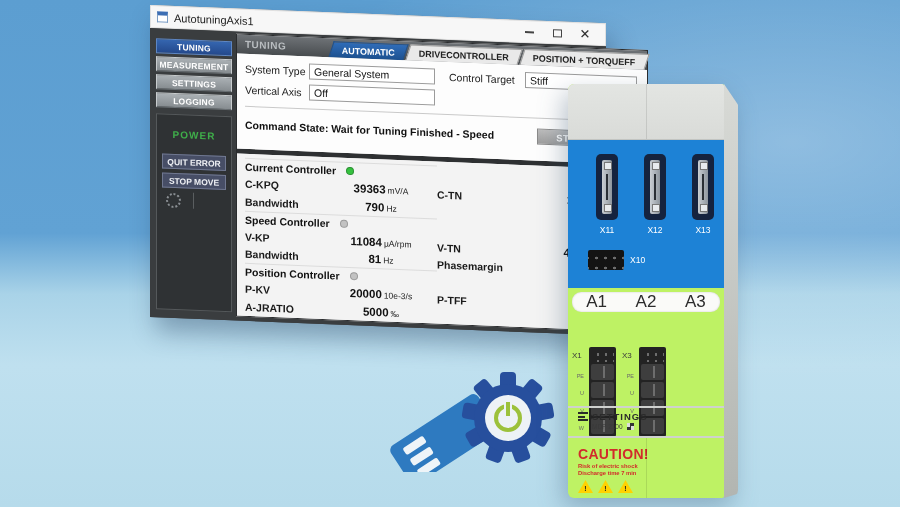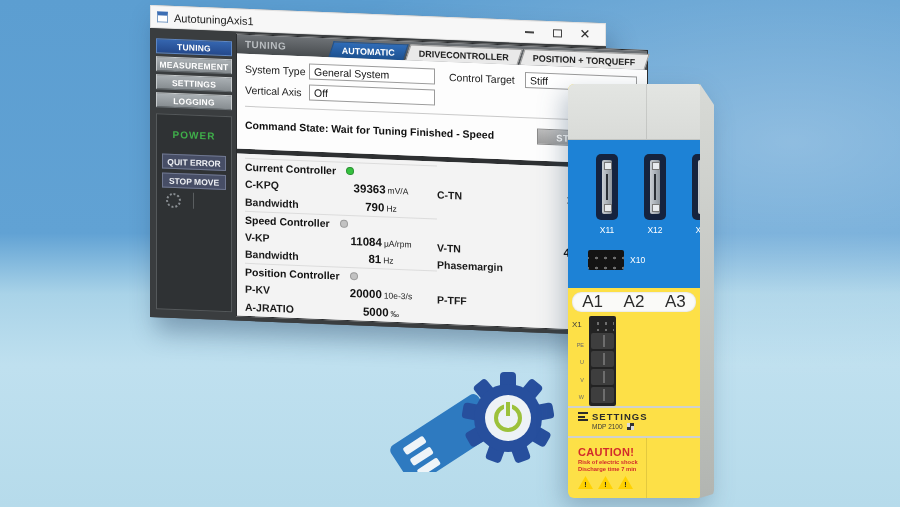--- a/index.html
+++ b/index.html
@@ -79,59 +79,59 @@
   .r-val .unit { font-size:8.5px; font-weight:normal; color:#222; margin-left:2px; }
   .cell-pad { padding-top:6px; }
   .empty { }
 
   
   .illustration { position:absolute; left:386px; top:370px; z-index:1; }
 
   
   .device { position:absolute; left:568px; top:84px; width:170px; height:414px; z-index:3;
     filter:drop-shadow(-5px 9px 12px rgba(35,65,95,.30)); display:flex; }
-  .device-main { width:132px; background:#fde047; border-radius:6px 2px 2px 6px; overflow:hidden; position:relative; }
+  .device-main { width:156px; background:#bef264; border-radius:6px 2px 2px 6px; overflow:hidden; position:relative; }
   .device-side { width:14px; background:linear-gradient(#d8dad6,#b2b5b1); border-radius:0 8px 8px 0;
     clip-path:polygon(0 0, 100% 5%, 100% 99%, 0 100%); }
   .dev-top { height:56px; background:linear-gradient(#e3e5e2,#d9dbd8); border-bottom:1px solid #c2c4c1; position:relative; }
   .dev-top .seam { position:absolute; left:78px; top:0; bottom:0; width:1px; background:rgba(0,0,0,.10); }
   .blue-panel { height:148px; background:#1d82d6; position:relative; }
   .port { position:absolute; top:14px; width:22px; height:66px; background:#15233f; border-radius:5px; }
   .port-metal { position:absolute; left:6px; top:6px; width:10px; height:54px; background:linear-gradient(90deg,#c9ced3,#8e969e); border-radius:2px; }
   .port-metal::before, .port-metal::after { content:""; position:absolute; left:2px; width:6px; height:6px; background:#e8ebee; border:1px solid #777; }
   .port-metal::before { top:2px; } .port-metal::after { bottom:2px; }
   .port-slot { position:absolute; left:4px; top:14px; width:2px; height:26px; background:#2a2f35; }
   .port-label { position:absolute; width:30px; text-align:center; color:#fff; font-size:8.5px; }
   .x10 { position:absolute; left:20px; top:110px; width:36px; height:20px; background:#141414; border-radius:2px;
     background-image:radial-gradient(circle, #6e6e6e 1.2px, transparent 1.6px); background-size:9px 10px; background-position:4px 3px; }
   .x10-label { position:absolute; left:62px; top:115px; color:#fff; font-size:8.5px; }
   .abc-strip { margin:4px 4px 2px 4px; height:20px; background:#fafaf8; border-radius:9px; display:flex; box-shadow:inset 0 0 2px rgba(0,0,0,.2); }
   .abc-strip span { flex:1; text-align:center; font-size:17px; color:#2b2b2b; line-height:20px; }
   .terminals { height:92px; display:flex; padding:2px 2px 0 4px; position:relative; }
-  .tgroup { width:50px; position:relative; }
+  .tgroup { width:50px; position:relative;margin-top:31px; }
   .tlabel { position:absolute; left:0; top:4px; font-size:8px; color:#3a3a3a; }
   .pins { position:absolute; left:0; top:26px; height:58px; display:flex; flex-direction:column; justify-content:space-between; }
   .pins span { font-size:5.5px; color:#6a6a6a; width:12px; text-align:right; }
   .tblock { position:absolute; right:6px; top:0; width:27px; height:90px; background:#232323; border-radius:2px; padding:2px 2px; }
   .tblock .pingrid { height:13px; background-image:radial-gradient(circle, #6f6f6f 1.1px, transparent 1.5px);
     background-size:8px 7px; background-position:3px 2px; margin-bottom:2px; }
   .tslot { height:16px; margin-bottom:2px; background:#3e3e3e; border-radius:2px; position:relative; }
   .tslot::after { content:""; position:absolute; left:50%; top:2px; bottom:2px; width:2px; background:#6d6d6d; }
   .brand { height:30px; border-top:2px solid #cfd1ce; padding:3px 0 0 10px; position:relative; }
   .brand-row { display:flex; align-items:center; }
   .logo-glyph { width:10px; height:9px; margin-right:4px; display:flex; flex-direction:column; justify-content:space-between; }
   .logo-glyph i { display:block; height:2px; background:#2b2b2b; }
   .logo-glyph i:nth-child(2) { width:70%; }
   .brand-name { font-size:9.5px; font-weight:bold; letter-spacing:1px; color:#2b2b2b; }
   .model-row { display:flex; align-items:center; margin:1px 0 0 14px; }
   .model-name { font-size:6.5px; color:#3a3a3a; margin-right:4px; }
   .qr { width:7px; height:7px; background:conic-gradient(#333 25%, #ddd 0 50%, #333 0 75%, #ddd 0); }
   .caution { border-top:2px solid #cfd1ce; height:70px; padding:8px 0 0 10px; position:relative; }
   .caution .seam2 { position:absolute; left:78px; top:0; bottom:0; width:1px; background:rgba(0,0,0,.10); }
-  .caution-title { font-size:11px; font-weight:bold; color:#d22b2b; letter-spacing:.3px; }
+  .caution-title { font-size:14px; font-weight:bold; color:#d22b2b; letter-spacing:.3px; }
   .caution-line { font-size:5.8px; font-weight:bold; color:#d22b2b; margin-top:1px; }
   .tri-row { display:flex; gap:5px; margin-top:4px; }
   .tri { width:15px; height:13px; clip-path:polygon(50% 0, 100% 100%, 0 100%); background:#ffd200;
     display:flex; align-items:flex-end; justify-content:center; font-size:7px; font-weight:bold; color:#222; line-height:1.2; }
 </style>
 </head>
 <body>
 
 <div class="window">
   <div class="titlebar">
@@ -324,20 +324,36 @@
             <span>W</span>
         </div>
         <div class="tblock">
           <div class="pingrid"></div>
             <div class="tslot"></div>
             <div class="tslot"></div>
             <div class="tslot"></div>
             <div class="tslot"></div>
         </div>
       </div>
+      <div class="tgroup">
+        <span class="tlabel">X3</span>
+        <div class="pins">
+          <span>PE</span>
+            <span>U</span>
+          <span>V</span>
+            <span>W</span>
+        </div>
+        <div class="tblock">
+          <div class="pingrid"></div>
+            <div class="tslot"></div>
+            <div class="tslot"></div>
+            <div class="tslot"></div>
+            <div class="tslot"></div>
+        </div>
+      </div>
     </div>
 
     <div class="brand">
       <div class="brand-row">
         <span class="logo-glyph">
             <i></i>
             <i></i>
             <i></i>
           </span>
         <span class="brand-name">SETTINGS</span>

